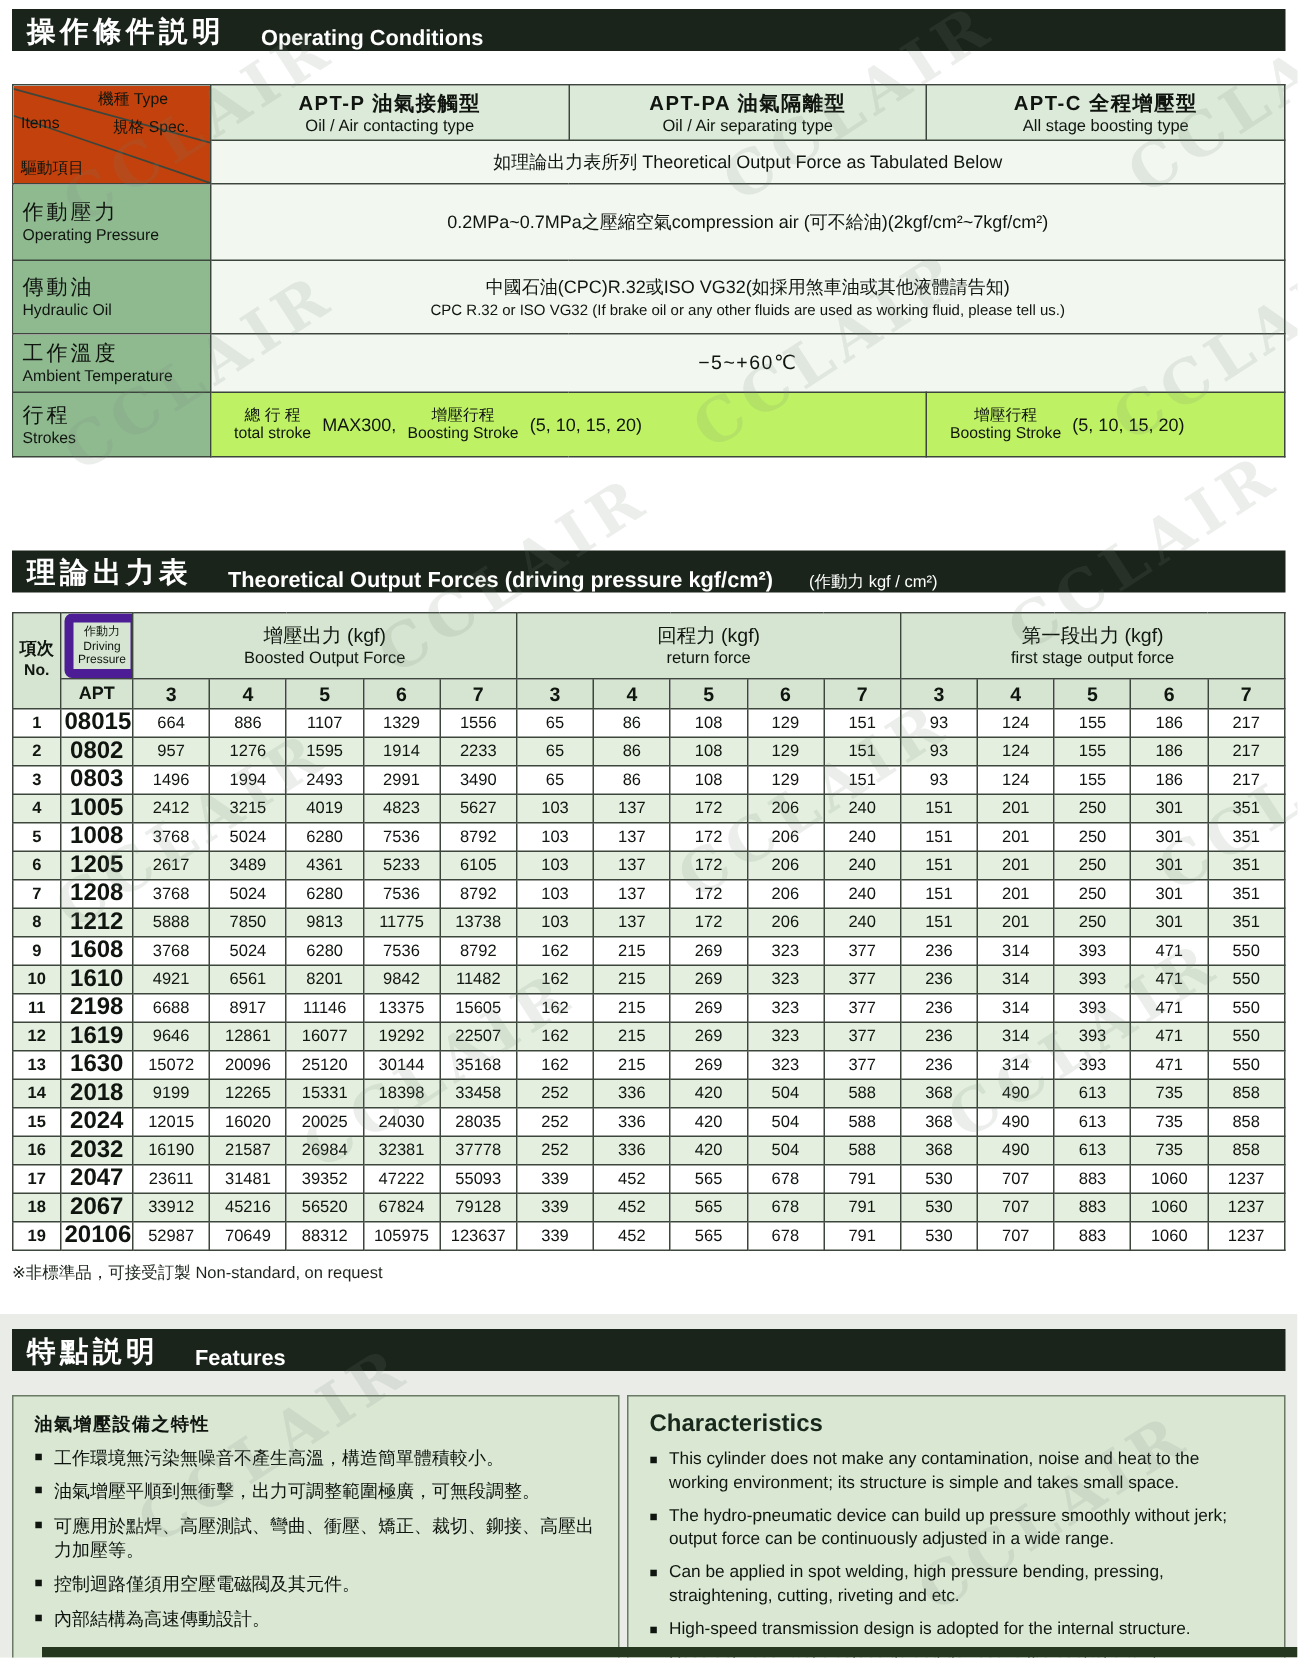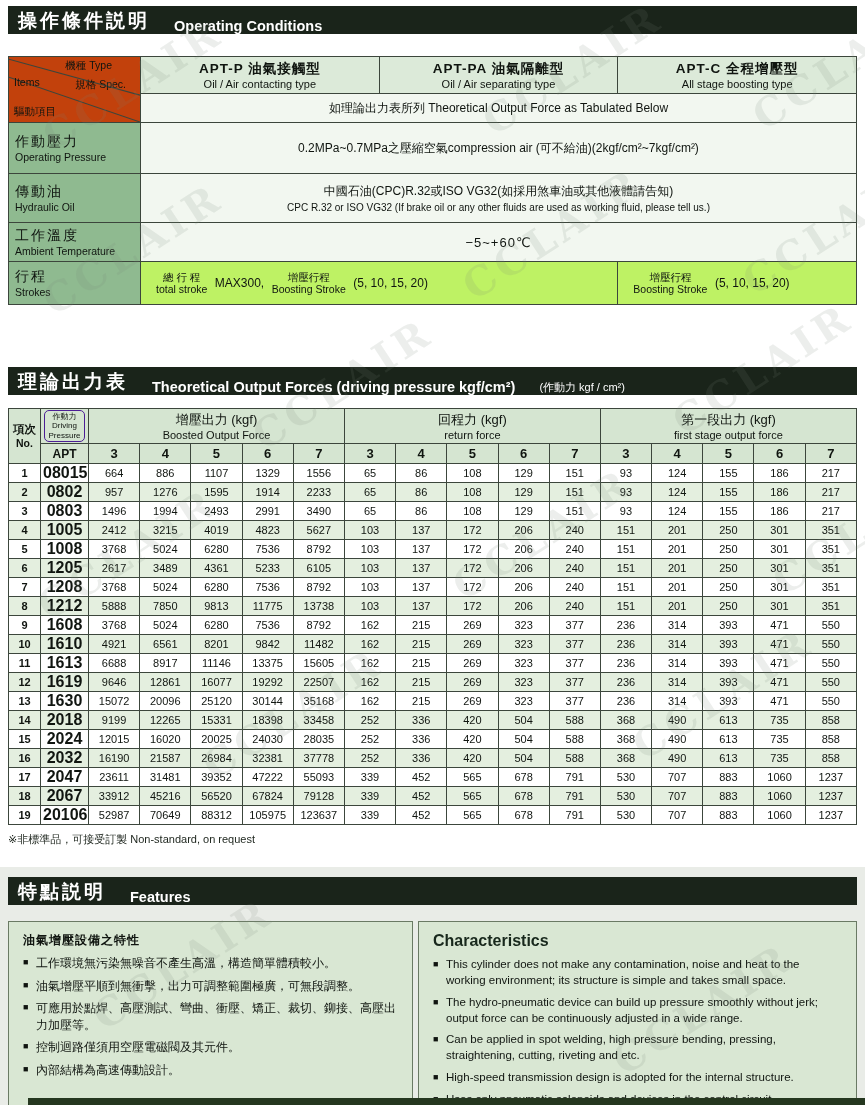--- a/index.html
+++ b/index.html
@@ -59,21 +59,21 @@
 
   
   table.forces {
     border-collapse:collapse; margin:13px 8px 0; width:849px; table-layout:fixed; font-size:11px;
   }
   .forces th, .forces td { border:1px solid #3c463c; text-align:center; padding:0 2px; overflow:hidden; }
   .forces thead th { background:#d5e5d1; }
   .h-no { font-size:11.5px; line-height:1.2; font-weight:bold; }
   .h-no .small { font-size:10.5px; }
   .h-drive { height:34px; }
-  .drive-box { display:inline-block; border:1px solid #4c1d95; border-radius:5px; font-size:8px; line-height:1.2; padding:1px 3px; font-weight:normal;text-align:center; }
+  .drive-box { display:inline-block; border:6px solid #4c1d95; border-radius:5px; font-size:8px; line-height:1.2; padding:1px 3px; font-weight:normal;text-align:center; }
   .drive-box span { display:block; }
   .g-zh { font-size:13px; font-weight:normal; }
   .g-en { font-size:11px; font-weight:normal; }
   .h-apt { font-size:12px; height:19px; font-weight:bold; }
   .h-p { font-size:13px; font-weight:bold; }
   .forces tbody td { height:18px; line-height:18px; background:#ffffff; }
   .forces tbody tr:nth-child(even) td { background:#e4efdf; }
   .c-no { font-weight:bold; }
   .c-model { font-weight:bold; font-size:16px; }
 
@@ -442,21 +442,21 @@
           <td class="c-val">323</td>
           <td class="c-val">377</td>
           <td class="c-val">236</td>
           <td class="c-val">314</td>
           <td class="c-val">393</td>
           <td class="c-val">471</td>
           <td class="c-val">550</td>
         </tr>
         <tr>
           <td class="c-no">11</td>
-          <td class="c-model">1613</td>
+          <td class="c-model">2198</td>
           <td class="c-val">6688</td>
           <td class="c-val">8917</td>
           <td class="c-val">11146</td>
           <td class="c-val">13375</td>
           <td class="c-val">15605</td>
           <td class="c-val">162</td>
           <td class="c-val">215</td>
           <td class="c-val">269</td>
           <td class="c-val">323</td>
           <td class="c-val">377</td>

